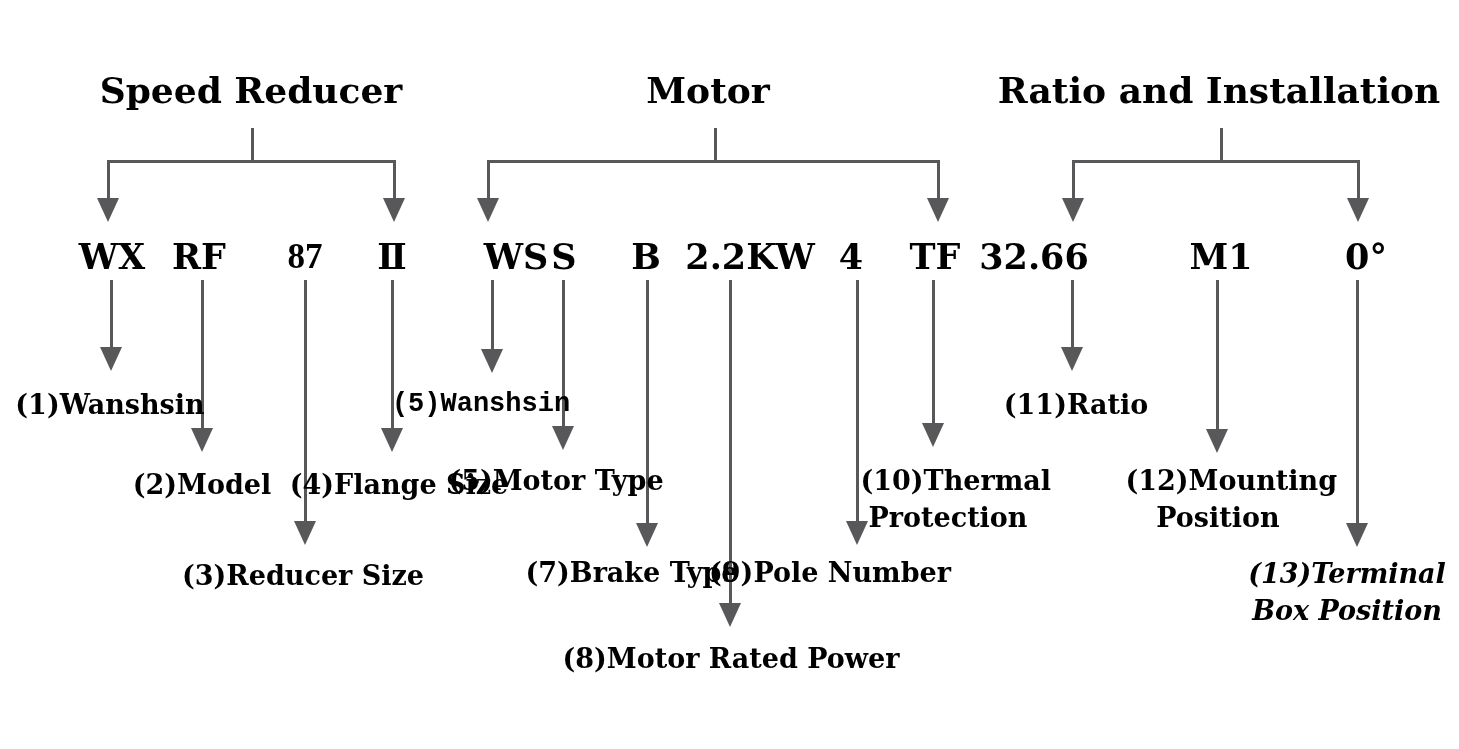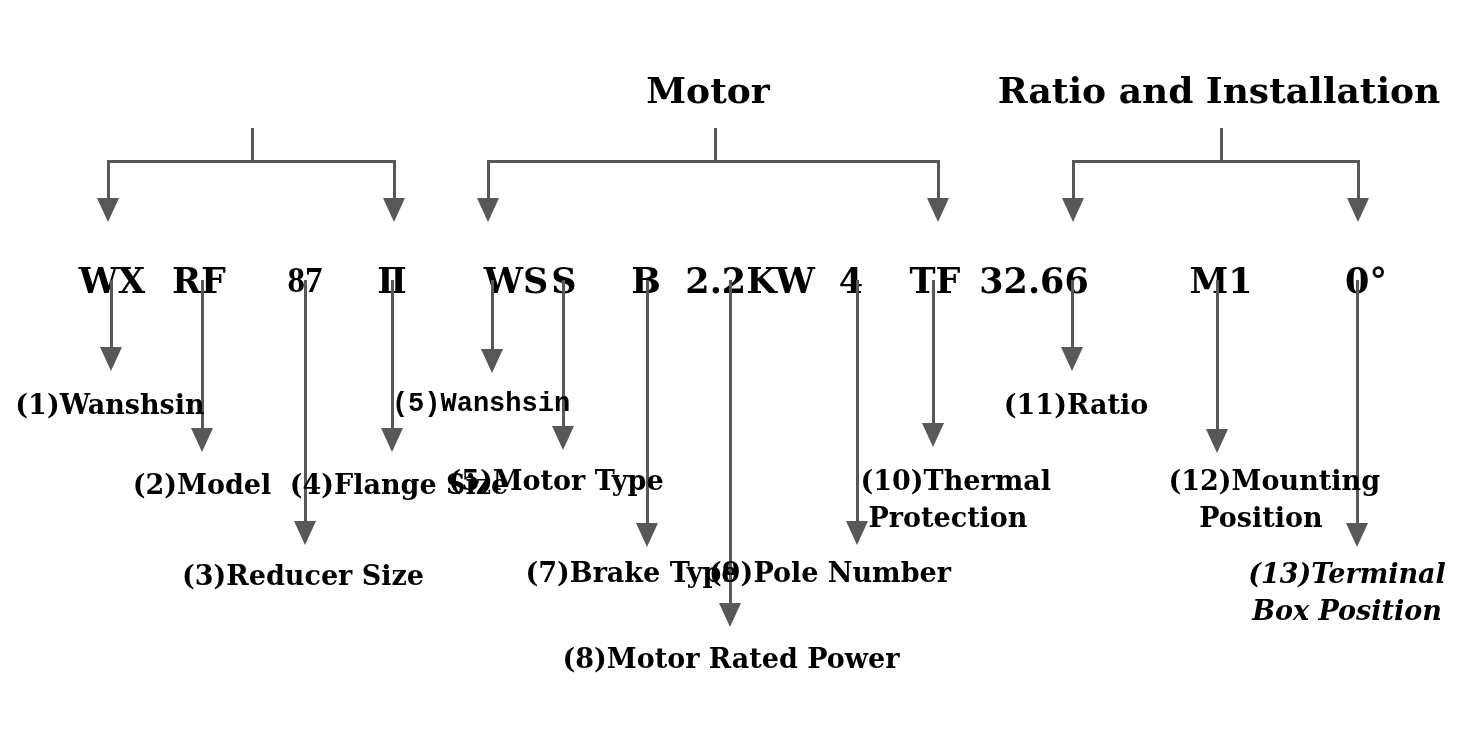--- a/index.html
+++ b/index.html
@@ -14,21 +14,21 @@
   .title {
     position:absolute;
     transform:translateX(-50%);
     font-size:36px; font-weight:bold;
     white-space:nowrap; line-height:1;
   }
   .code {
     position:absolute;
     transform:translateX(-50%);
     font-size:35px; font-weight:bold;
-    white-space:nowrap; line-height:1;margin-top:24px;
+    white-space:nowrap; line-height:1;
   }
   .label {
     position:absolute;
     transform:translateX(-50%);
     font-size:27px; font-weight:bold;
     text-align:center; line-height:37px;
     white-space:nowrap;
   }
   .label.wrap { white-space:normal; }
   .vline {
@@ -49,20 +49,21 @@
     border-left:11px solid transparent;
     border-right:11px solid transparent;
     border-top:24px solid #58585a;
   }
 </style>
 </head>
 <body>
 
 <div id="canvas">
 
+  <div class="title" style="left:251px; top:72px;">Speed Reducer</div>
   <div class="title" style="left:708px; top:72px;">Motor</div>
   <div class="title" style="left:1219px; top:72px;">Ratio and Installation</div>
 
   <div class="vline" style="left:250.5px; top:128px; height:34px;"></div>
   <div class="hline" style="left:107.5px; top:159.5px; width:288px;"></div>
   <div class="down-arrow" style="left:106.5px; top:160px; height:38px;"></div>
   <div class="down-arrow" style="left:392.5px; top:160px; height:38px;"></div>
 
   <div class="vline" style="left:713.5px; top:128px; height:34px;"></div>
   <div class="hline" style="left:486.5px; top:159.5px; width:453px;"></div>
@@ -106,16 +107,16 @@
   <div class="label" style="left:202px;  top:466px;">(2)Model</div>
   <div class="label" style="left:303px;  top:557px;">(3)Reducer Size</div>
   <div class="label" style="left:391px;  top:466px;margin-left:8px;">(4)Flange Size</div>
   <div class="label" style="left:481px;  top:386px;font-family:Liberation Mono, monospace;">(5)Wanshsin</div>
   <div class="label" style="left:556px;  top:462px;">(5)Motor Type</div>
   <div class="label" style="left:632px;  top:554px;">(7)Brake Type</div>
   <div class="label" style="left:731px;  top:640px;">(8)Motor Rated Power</div>
   <div class="label" style="left:830px;  top:554px;">(9)Pole Number</div>
   <div class="label wrap" style="left:948px;  top:462px; width:175px;">(10)Thermal Protection</div>
   <div class="label" style="left:1076px; top:386px;">(11)Ratio</div>
-  <div class="label wrap" style="left:1218px; top:462px; width:185px;margin-left:43px;">(12)Mounting Position</div>
+  <div class="label wrap" style="left:1218px; top:462px; width:185px;">(12)Mounting Position</div>
   <div class="label wrap" style="left:1347px; top:555px; width:225px;font-style:italic;">(13)Terminal Box Position</div>
 
 </div>
 
 </body></html>

